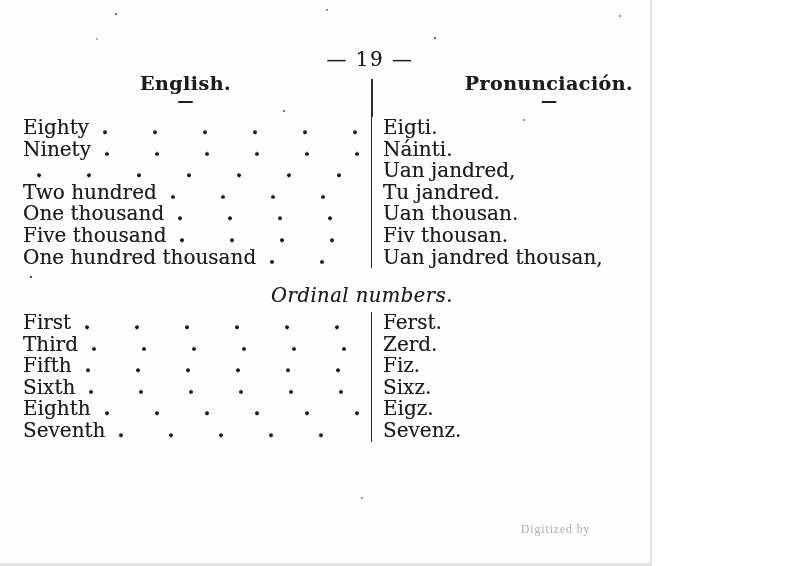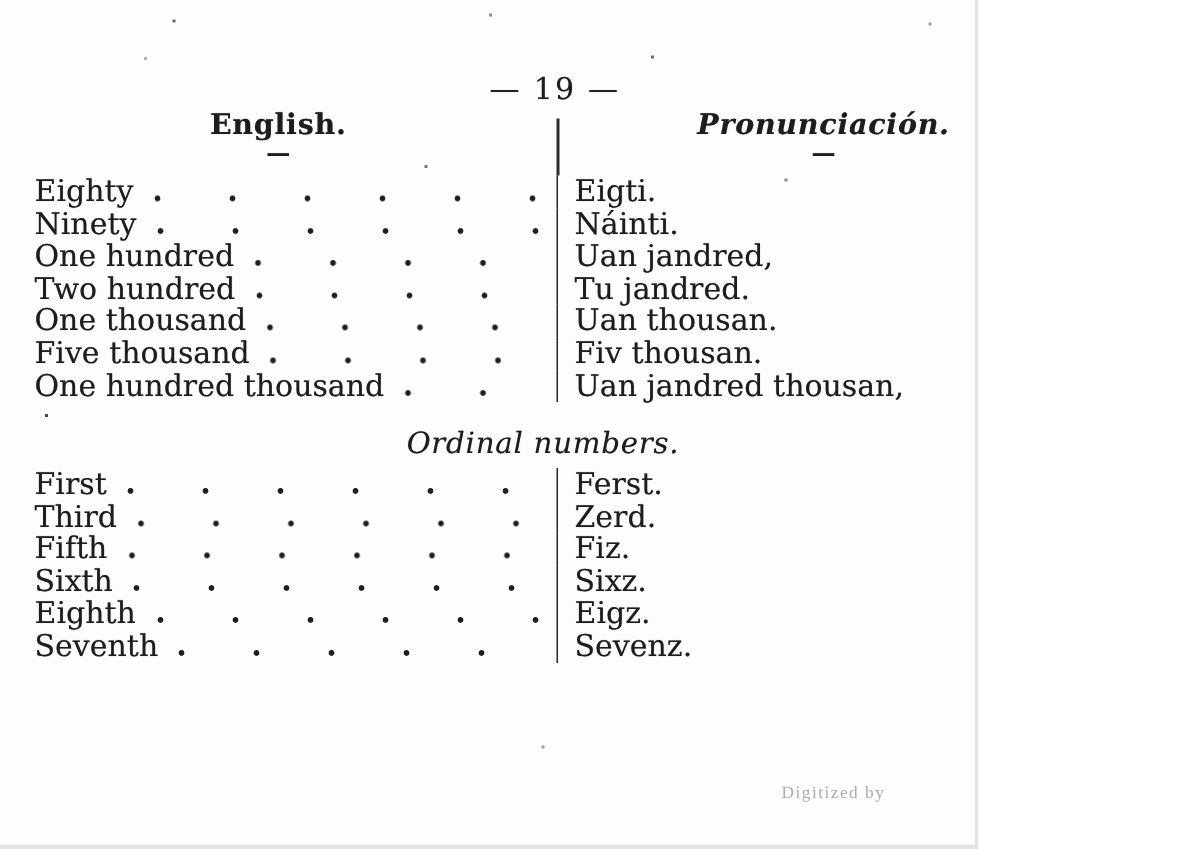--- a/index.html
+++ b/index.html
@@ -10,21 +10,21 @@
     text-shadow:0 0 0.5px rgba(25,25,25,0.55);
   }
   .page::after{
     content:"";position:absolute;inset:0;pointer-events:none;
     box-shadow:inset -2px -3px 0 rgba(175,175,175,0.35);
   }
   .pagenum{position:absolute;top:47px;left:0;width:740px;text-align:center;
     font-size:20px;letter-spacing:1.5px;}
   .hdr{position:absolute;top:72px;font-size:19px;font-weight:bold;letter-spacing:0.5px;}
   .hdr-en{left:0;width:371px;text-align:center;}
-  .hdr-pr{left:371px;width:356px;text-align:center;font-style:italic;}
+  .hdr-pr{left:371px;width:356px;text-align:center;}
   .dash{position:absolute;top:92px;font-size:16px;font-weight:bold;}
   .dash-en{left:0;width:371px;text-align:center;}
   .dash-pr{left:371px;width:356px;text-align:center;}
   .vline{position:absolute;left:371px;top:79px;width:1.5px;height:38px;background:#2c2c2c;}
   .section{position:absolute;left:0;width:766px;}
   .sec-1{top:117px;}
   .sec-2{top:312px;}
   .row{display:flex;height:21.6px;line-height:21.8px;font-size:20px;}
   .cl{width:371px;display:flex;padding-left:23px;box-sizing:border-box;}
   .en{white-space:nowrap;}
@@ -68,21 +68,20 @@
     </div>
     <div class="row">
       <div class="cl">
           <span class="en">Ninety</span>
           <span class="leader"></span>
         </div>
       <div class="cr"><span>Náinti.</span></div>
     </div>
     <div class="row">
       <div class="cl">
-          <span class="en">One hundred</span>
           <span class="leader"></span>
         </div>
       <div class="cr"><span>Uan jandred,</span></div>
     </div>
     <div class="row">
       <div class="cl">
           <span class="en">Two hundred</span>
           <span class="leader"></span>
         </div>
       <div class="cr"><span>Tu jandred.</span></div>

